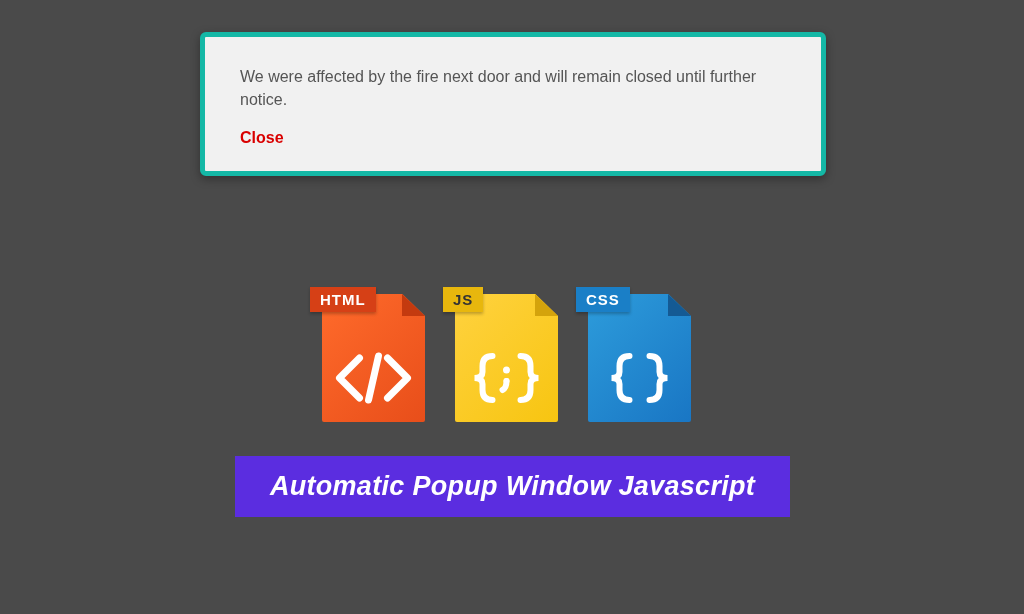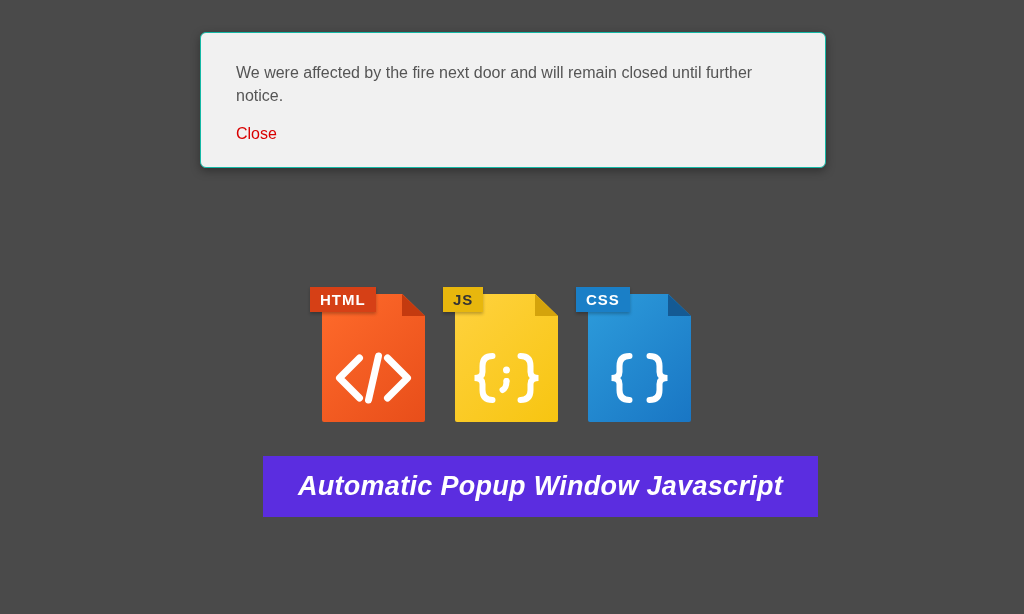--- a/index.html
+++ b/index.html
@@ -14,34 +14,34 @@
       font-family: Arial, Helvetica, sans-serif;
       position: relative;
       overflow: hidden;
     }
     .popup {
       position: absolute;
       top: 32px;
       left: 200px;
       width: 626px;
       background: #f1f1f1;
-      border: 1px solid #14b8a6;
+      border: 5px solid #14b8a6;
       border-radius: 6px;
       padding: 28px 35px 24px 35px;
       box-shadow: 0 3px 10px rgba(0,0,0,0.35);
     }
     .popup-message {
       color: #555;
       font-size: 16px;
       line-height: 1.45;
       margin-bottom: 18px;
     }
     .popup-close {
       color: #d90000;
-      font-weight: normal;
+      font-weight: bold;
       font-size: 16px;
       cursor: pointer;
       display: inline-block;
     }
     .icons-row {
       position: absolute;
       top: 282px;
       left: 322px;
       display: flex;
       gap: 30px;
@@ -130,21 +130,20 @@
       left: 235px;
       width: 555px;
       background: #5b2de0;
       color: white;
       font-size: 27px;
       font-weight: bold;
       font-style: italic;
       text-align: center;
       padding: 15px 12px;
       letter-spacing: 0.3px;
-      margin-left: 28px;
     }
     .svg-symbol {
       position: absolute;
       bottom: 14px;
       left: 0;
       width: 100%;
       height: 60px;
     }
   </style>
 </head>

